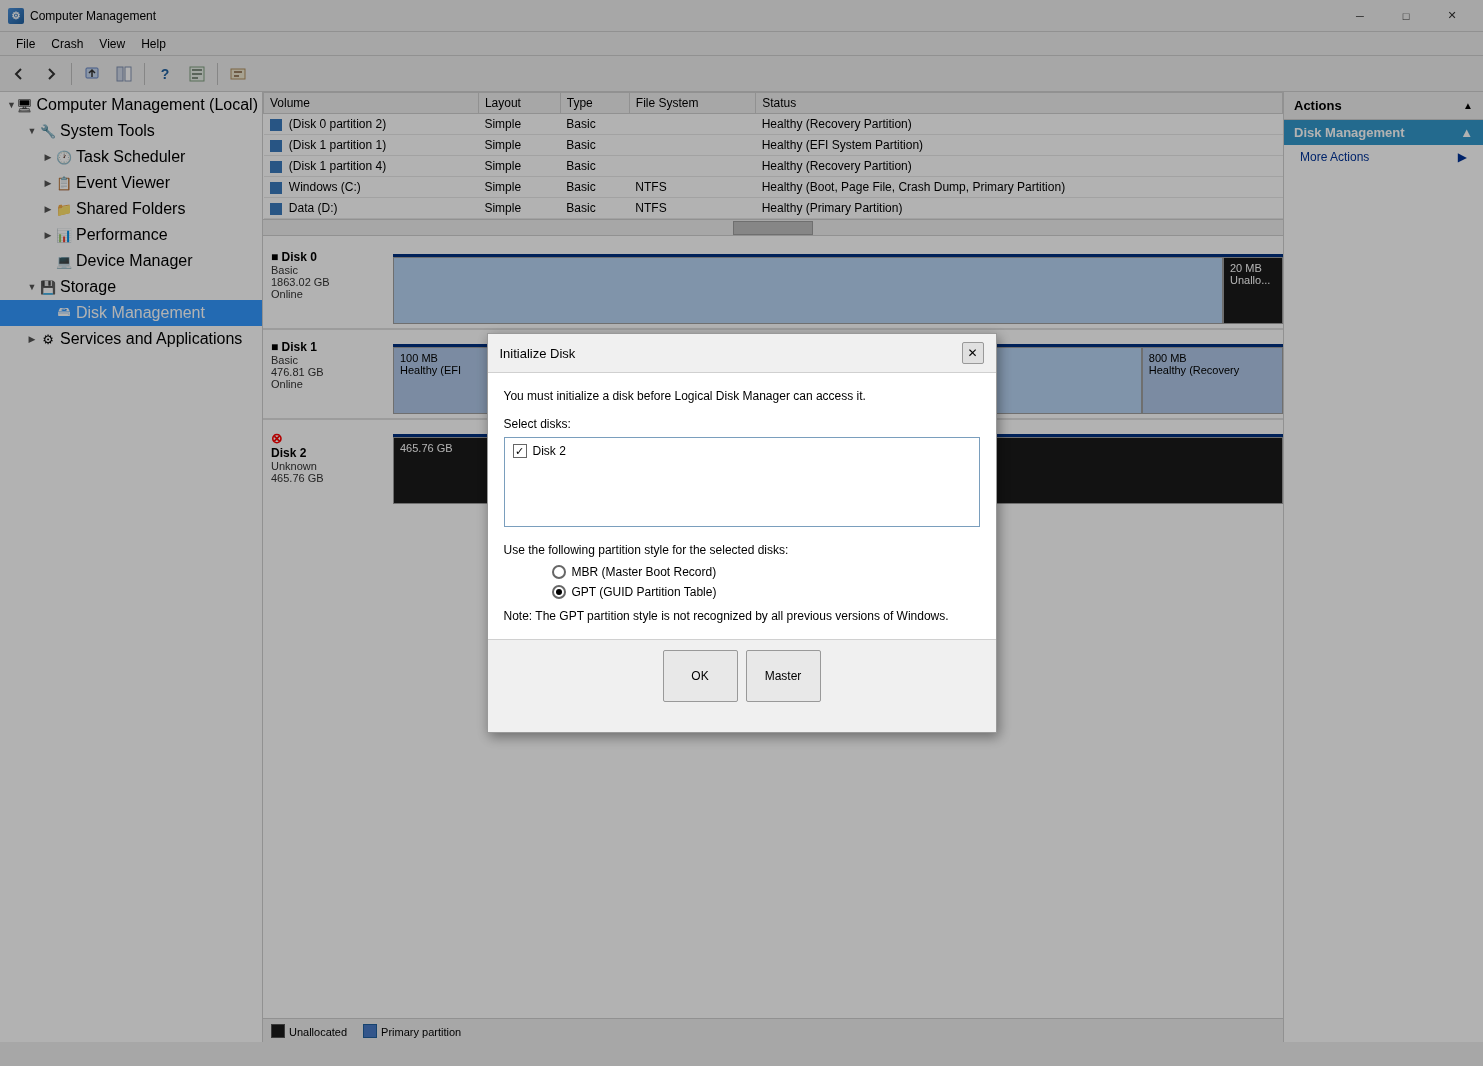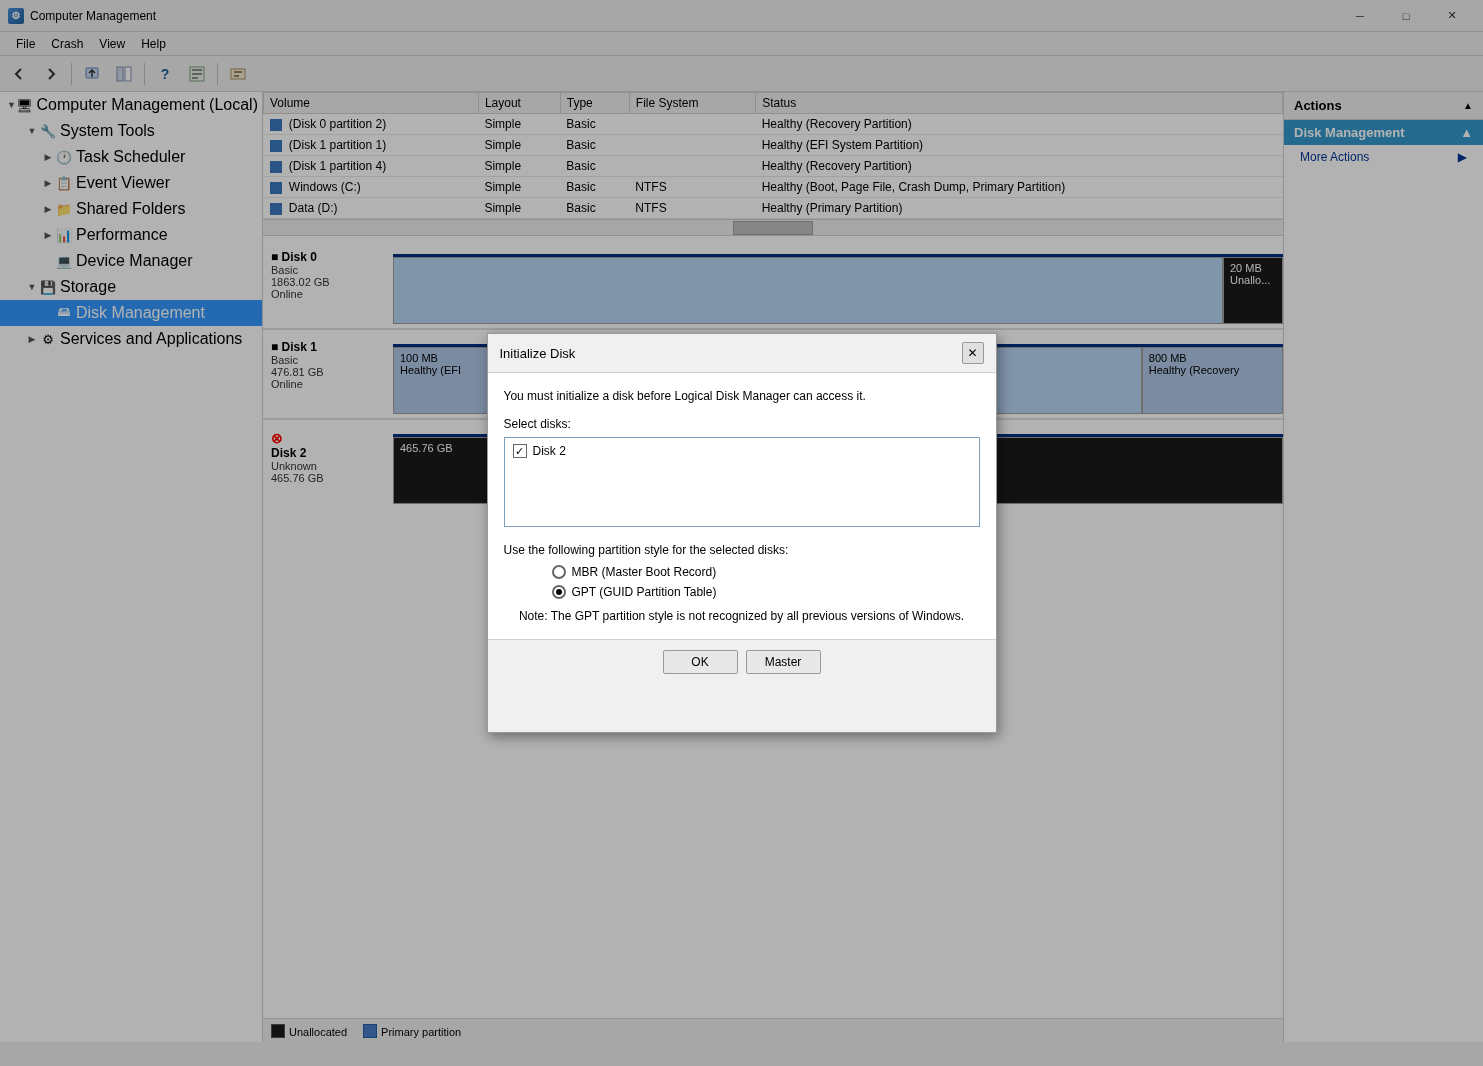--- a/index.html
+++ b/index.html
@@ -385,33 +385,32 @@
       width: 6px;
       height: 6px;
       border-radius: 50%;
       background: #000;
       display: block;
     }
     .note-text {
       font-size: 12px;
       color: #000;
       margin: 0 0;
-      text-align: center;
     }
     .dialog-footer {
       padding: 10px 16px;
       background: #f0f0f0;
       border-top: 1px solid #d0d0d0;
       display: flex;
       justify-content: center;
       gap: 8px;
     }
     .dialog-btn {
       min-width: 75px;
-      padding: 4px 12px;
+      padding: 18px 12px;
       border: 1px solid #999;
       background: #e8e8e8;
       cursor: pointer;
       font-size: 12px;
       border-radius: 2px;
     }
 
     
     ::-webkit-scrollbar { width: 14px; height: 14px; }
     ::-webkit-scrollbar-track { background: #f0f0f0; }

